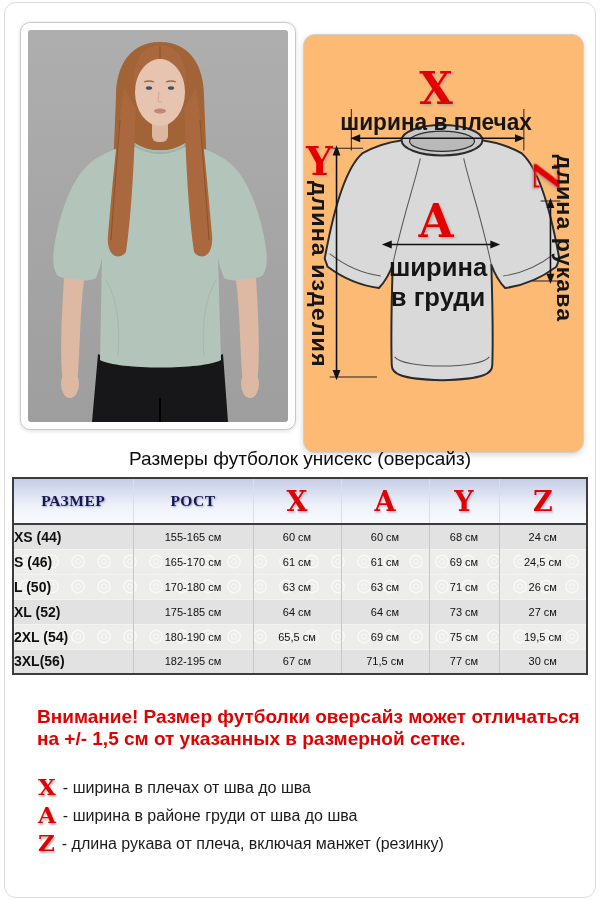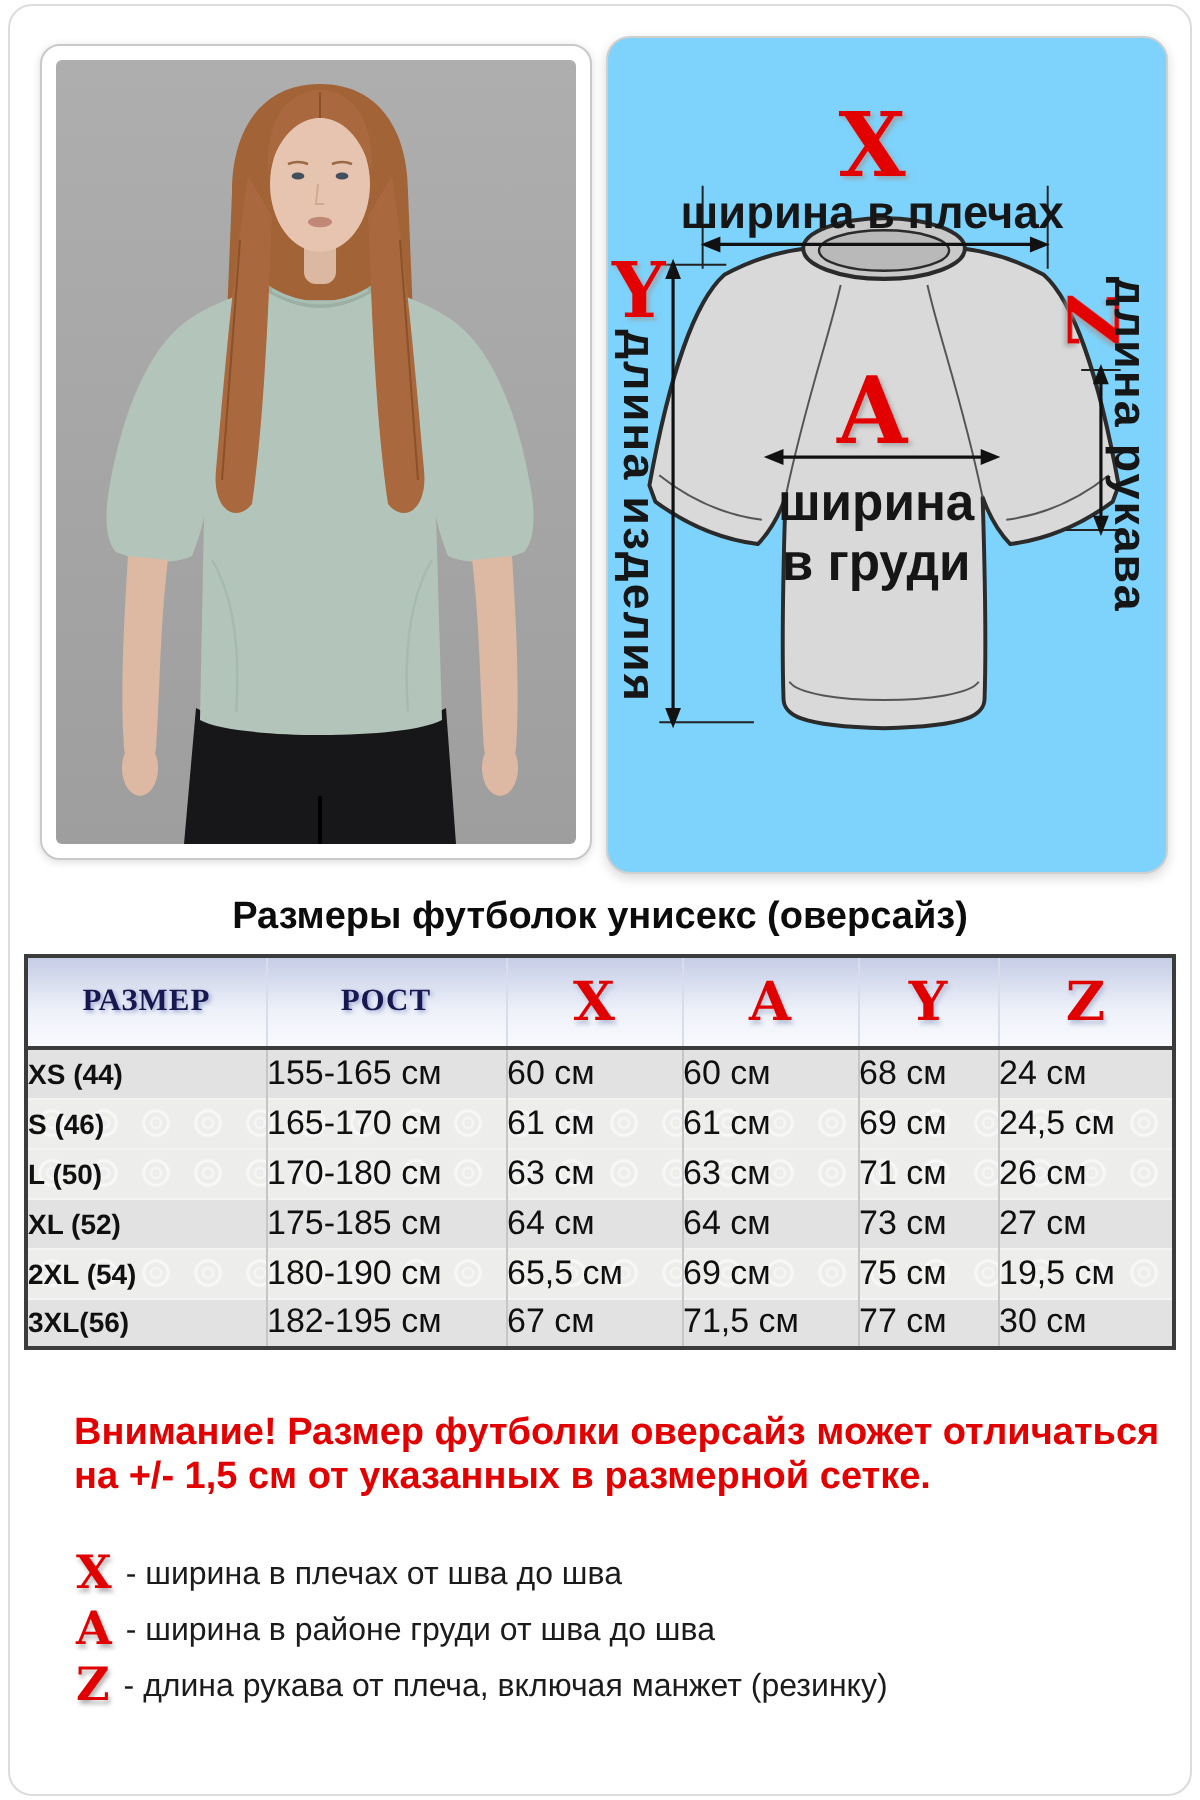--- a/index.html
+++ b/index.html
@@ -13,41 +13,41 @@
     border:1px solid #dcdcdc; border-radius:12px; pointer-events:none;
   }
   
   .photo-panel {
     position:absolute; left:20px; top:22px; width:276px; height:408px;
     background:#fff; border:1px solid #c9c9c9; border-radius:10px; padding:7px;
     box-shadow:0 1px 4px rgba(0,0,0,.14);
   }
   .photo-panel svg { display:block; width:100%; height:100%; border-radius:3px; }
   .diagram-panel {
-    position:absolute; left:303px; top:18px; width:281px; height:419px;
-    background:#7dd3fc; border:1px solid #cfcfcf; border-radius:12px;
+    position:absolute; left:303px; top:34px; width:281px; height:419px;
+    background:#fdba74; border:1px solid #cfcfcf; border-radius:12px;
     box-shadow:0 2px 6px rgba(0,0,0,.16); overflow:hidden;
   }
   .diagram-panel svg { display:block; width:100%; height:100%; }
   
   .shirt { fill:#d9d9d9; stroke:#2b2b2b; stroke-width:2; stroke-linejoin:round; }
   .collar-outer { fill:#c9c9c9; stroke:#2b2b2b; stroke-width:2; }
   .collar-inner { fill:#b9b9b9; stroke:#2b2b2b; stroke-width:1.2; }
   .seam { fill:none; stroke:#555; stroke-width:1; }
   .thin { stroke:#222; stroke-width:1; }
   .arrow { stroke:#111; stroke-width:1.6; }
   .ah { fill:#111; }
   .red-letter { font-family:"DejaVu Serif", serif; font-weight:bold; fill:#e30000; }
   .dlabel { font-family:"Liberation Sans", sans-serif; font-weight:bold; fill:#161616; font-size:23px; }
   .dlabel.big { font-size:26px; }
   .vlabel { font-family:"Liberation Sans", sans-serif; font-weight:bold; fill:#161616; font-size:23px; letter-spacing:1px; }
   
   .title {
     position:absolute; left:0; top:448px; width:100%;
-    text-align:center; font-size:19px; font-weight:bold; color:#0c0c0c;
+    text-align:center; font-size:19px; font-weight:normal; color:#0c0c0c;
   }
   
   table.size-table {
     position:absolute; left:12px; top:477px; width:574px;
     border-collapse:collapse; table-layout:fixed;
     border:2px solid #3c3c3c;
   }
   .size-table thead th {
     height:46px; vertical-align:middle; text-align:center;
     background:linear-gradient(180deg,#c5cde6 0%,#eef1f9 60%,#f8fafd 100%);
@@ -56,21 +56,21 @@
   .size-table thead th:last-child { border-right:none; }
   .h-text {
     font-family:"Liberation Serif", serif; font-weight:bold; font-size:15.5px;
     color:#181850; letter-spacing:.5px; text-shadow:1px 1px 2px #9aa6cf;
   }
   .h-letter {
     font-family:"DejaVu Serif", serif; font-weight:bold; font-size:27px;
     color:#e00000; text-shadow:1px 2px 2px #b9c2d9;
   }
   .size-table tbody td {
-    height:25px; font-size:17px; color:#101010;
+    height:25px; font-size:11px; text-align:center; color:#101010;
     border-right:1px solid #c6c6c6; border-top:1px solid #f3f3f3;
   }
   .size-table tbody td:last-child { border-right:none; }
   .size-table tbody td:first-child { text-align:left; font-weight:bold; font-size:14px; }
   tr.r-plain { background:#e2e2e2; }
   tr.r-pattern {
     background-color:#ededec;
     background-image:
       radial-gradient(circle, rgba(255,255,255,0) 5px, rgba(255,255,255,.75) 6px, rgba(255,255,255,0) 7.5px),
       radial-gradient(circle, rgba(255,255,255,0) 1.5px, rgba(255,255,255,.6) 2.5px, rgba(255,255,255,0) 3.5px);

